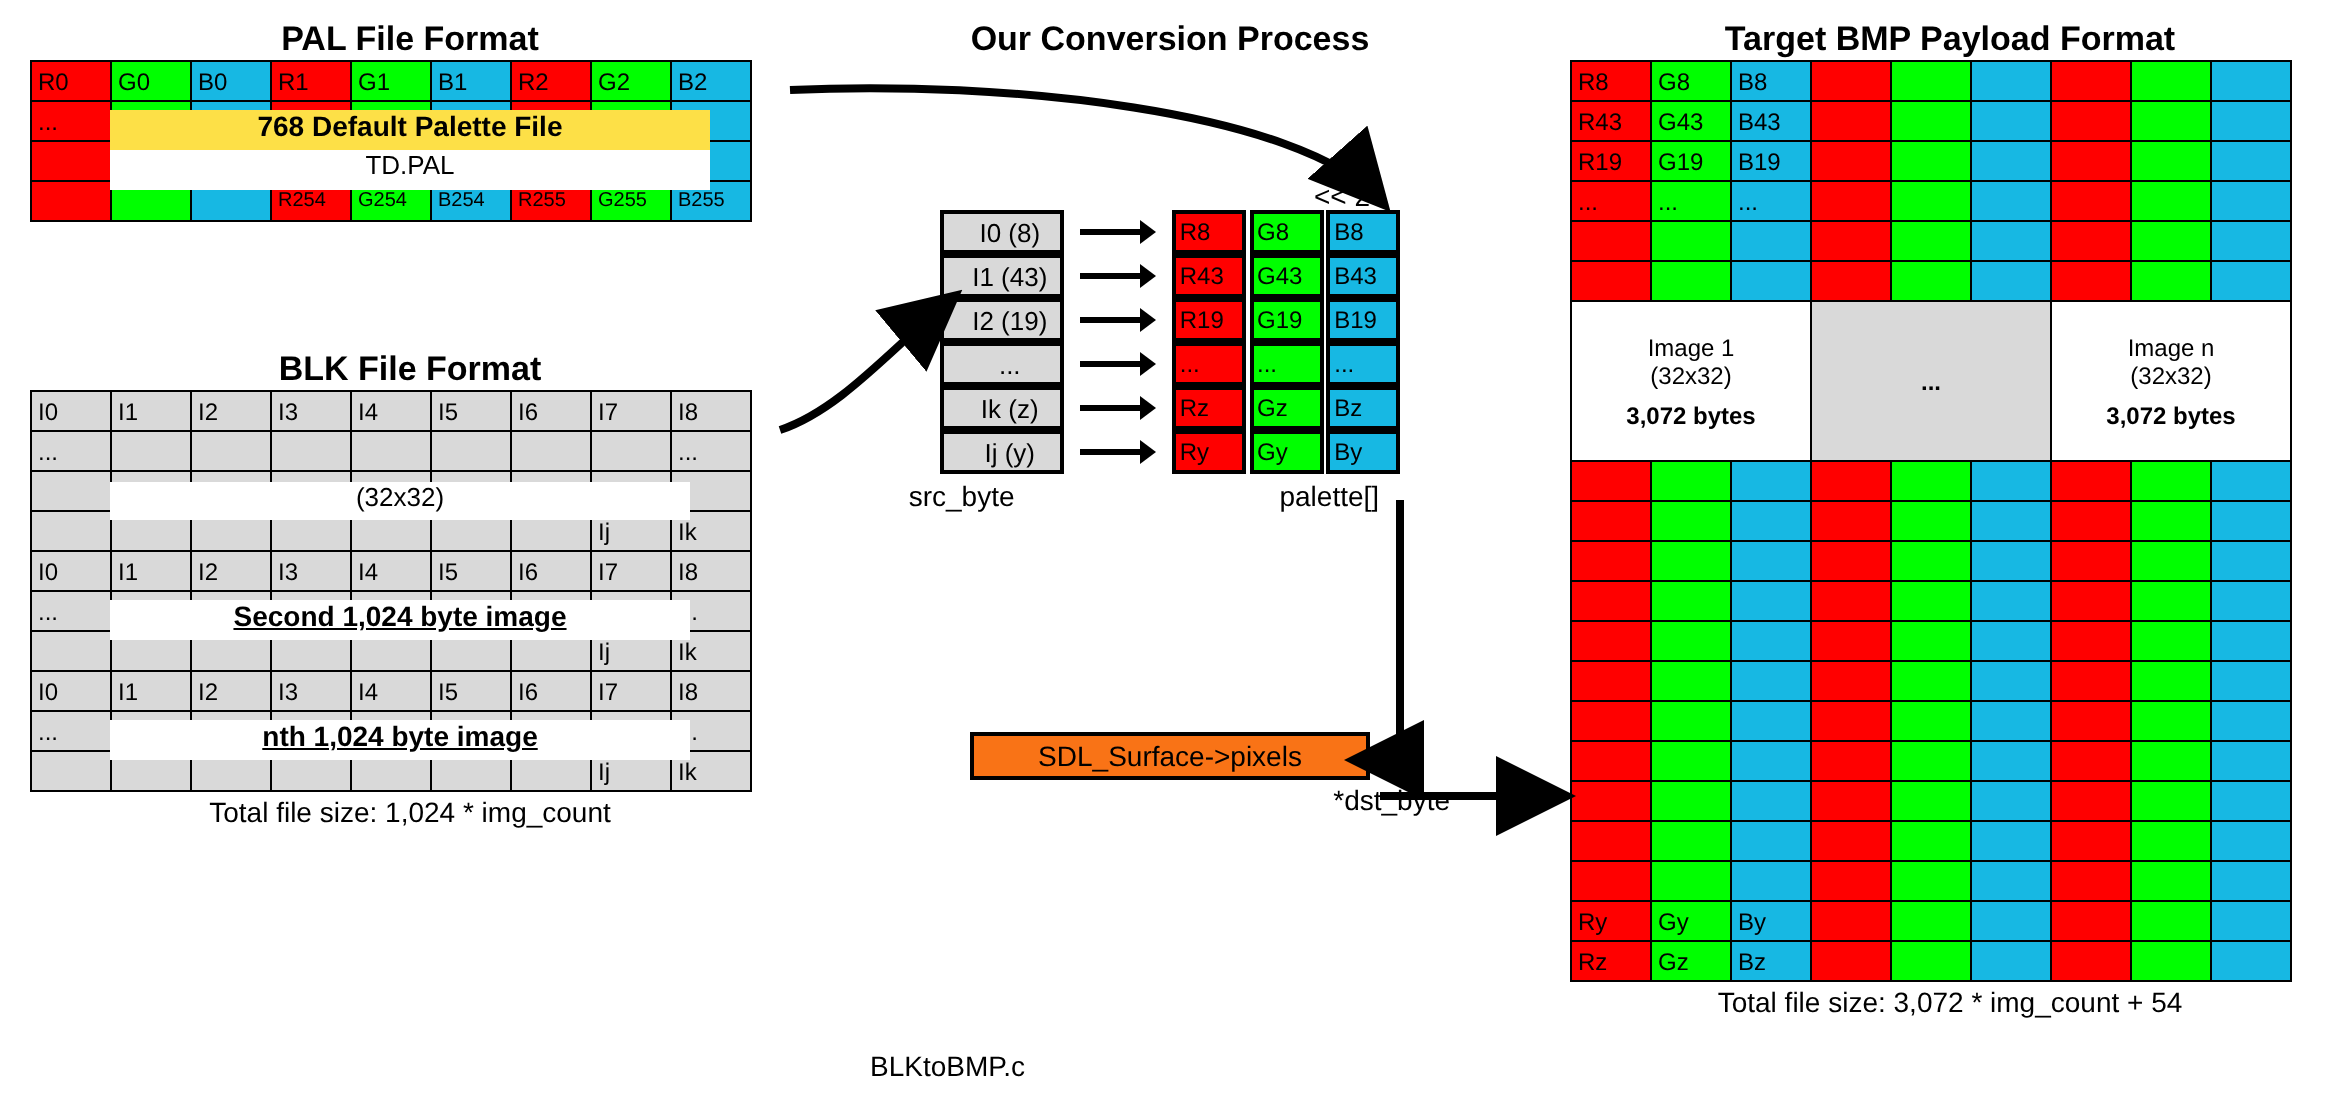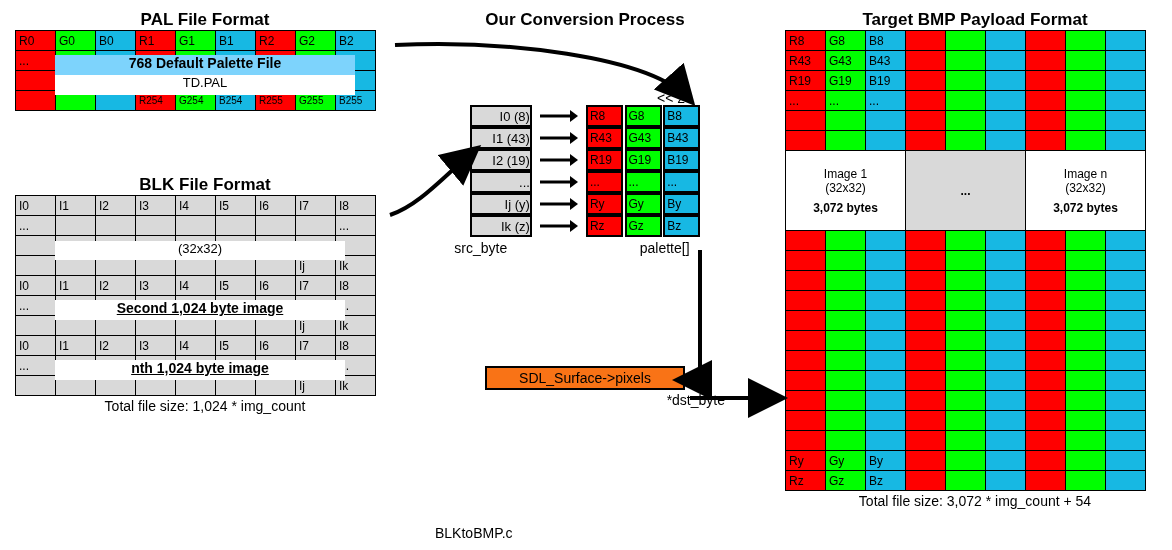--- a/index.html
+++ b/index.html
@@ -37,39 +37,39 @@
     height:20px;
     min-width:40px;
     font-size:12px;
   }
   table.blk td { min-width:40px; }
 
   
   #pal { top:10px; left:15px; width:380px; }
   #pal .overlay1 {
     position:absolute; top:45px; left:40px; width:300px; height:20px;
-    background:#7dd3fc; font-weight:bold; font-size:14px; text-align:center;
+    background:#fde047; font-weight:bold; font-size:14px; text-align:center;
   }
   #pal .overlay2 {
     position:absolute; top:65px; left:40px; width:300px; height:20px;
     background:#fff; font-size:13px; text-align:center;
   }
 
   
   #blk { top:175px; left:15px; width:380px; }
   #blk .overlay {
     position:absolute; background:#fff; text-align:center;
   }
 
   
   #conv { top:10px; left:435px; width:300px; text-align:center; }
 
   .srcbox {
     display:inline-block; border:2px solid #000; background:#d9d9d9;
-    height:22px; width:62px; line-height:20px; text-align:right; padding-left:8px;
+    height:22px; width:62px; line-height:20px; text-align:center; padding-left:8px;
     font-size:13px;
   }
   .rgbtrip { display:inline-block; height:22px; vertical-align:middle; }
   .rgbtrip span {
     display:inline-block; width:37px; height:22px; border:2px solid #000;
     line-height:18px; text-align:left; padding-left:2px; font-size:12px;
     margin-left:-2px;
   }
   .rgbtrip span:first-child { margin-left:0; }
 
@@ -328,41 +328,41 @@
           <line x1="0" y1="10" x2="30" y2="10" stroke="#000" stroke-width="3"></line>
           <polygon points="30,4 38,10 30,16"></polygon>
         </svg>
       <span class="rgbtrip">
         <span class="swR">...</span>
         <span class="swG">...</span>
         <span class="swB">...</span>
       </span>
     </div>
     <div class="arrowline">
+      <span class="srcbox">Ik (z)</span>
+      <svg class="longArrow" viewBox="0 0 38 20">
+          <line x1="0" y1="10" x2="30" y2="10" stroke="#000" stroke-width="3"></line>
+          <polygon points="30,4 38,10 30,16"></polygon>
+        </svg>
+      <span class="rgbtrip">
+        <span class="swR">Rz</span>
+        <span class="swG">Gz</span>
+        <span class="swB">Bz</span>
+      </span>
+    </div>
+    <div class="arrowline">
       <span class="srcbox">Ij (y)</span>
       <svg class="longArrow" viewBox="0 0 38 20">
           <line x1="0" y1="10" x2="30" y2="10" stroke="#000" stroke-width="3"></line>
           <polygon points="30,4 38,10 30,16"></polygon>
         </svg>
       <span class="rgbtrip">
         <span class="swR">Ry</span>
         <span class="swG">Gy</span>
         <span class="swB">By</span>
-      </span>
-    </div>
-    <div class="arrowline">
-      <span class="srcbox">Ik (z)</span>
-      <svg class="longArrow" viewBox="0 0 38 20">
-          <line x1="0" y1="10" x2="30" y2="10" stroke="#000" stroke-width="3"></line>
-          <polygon points="30,4 38,10 30,16"></polygon>
-        </svg>
-      <span class="rgbtrip">
-        <span class="swR">Rz</span>
-        <span class="swG">Gz</span>
-        <span class="swB">Bz</span>
       </span>
     </div>
   </div>
 
   <div style="display:flex;justify-content:space-around;margin-top:2px;font-size:14px;">
     <span style="width:62px;">src_byte</span>
     <span style="width:38px;"></span>
     <span style="width:111px;text-align:center">palette[]</span>
   </div>
 

